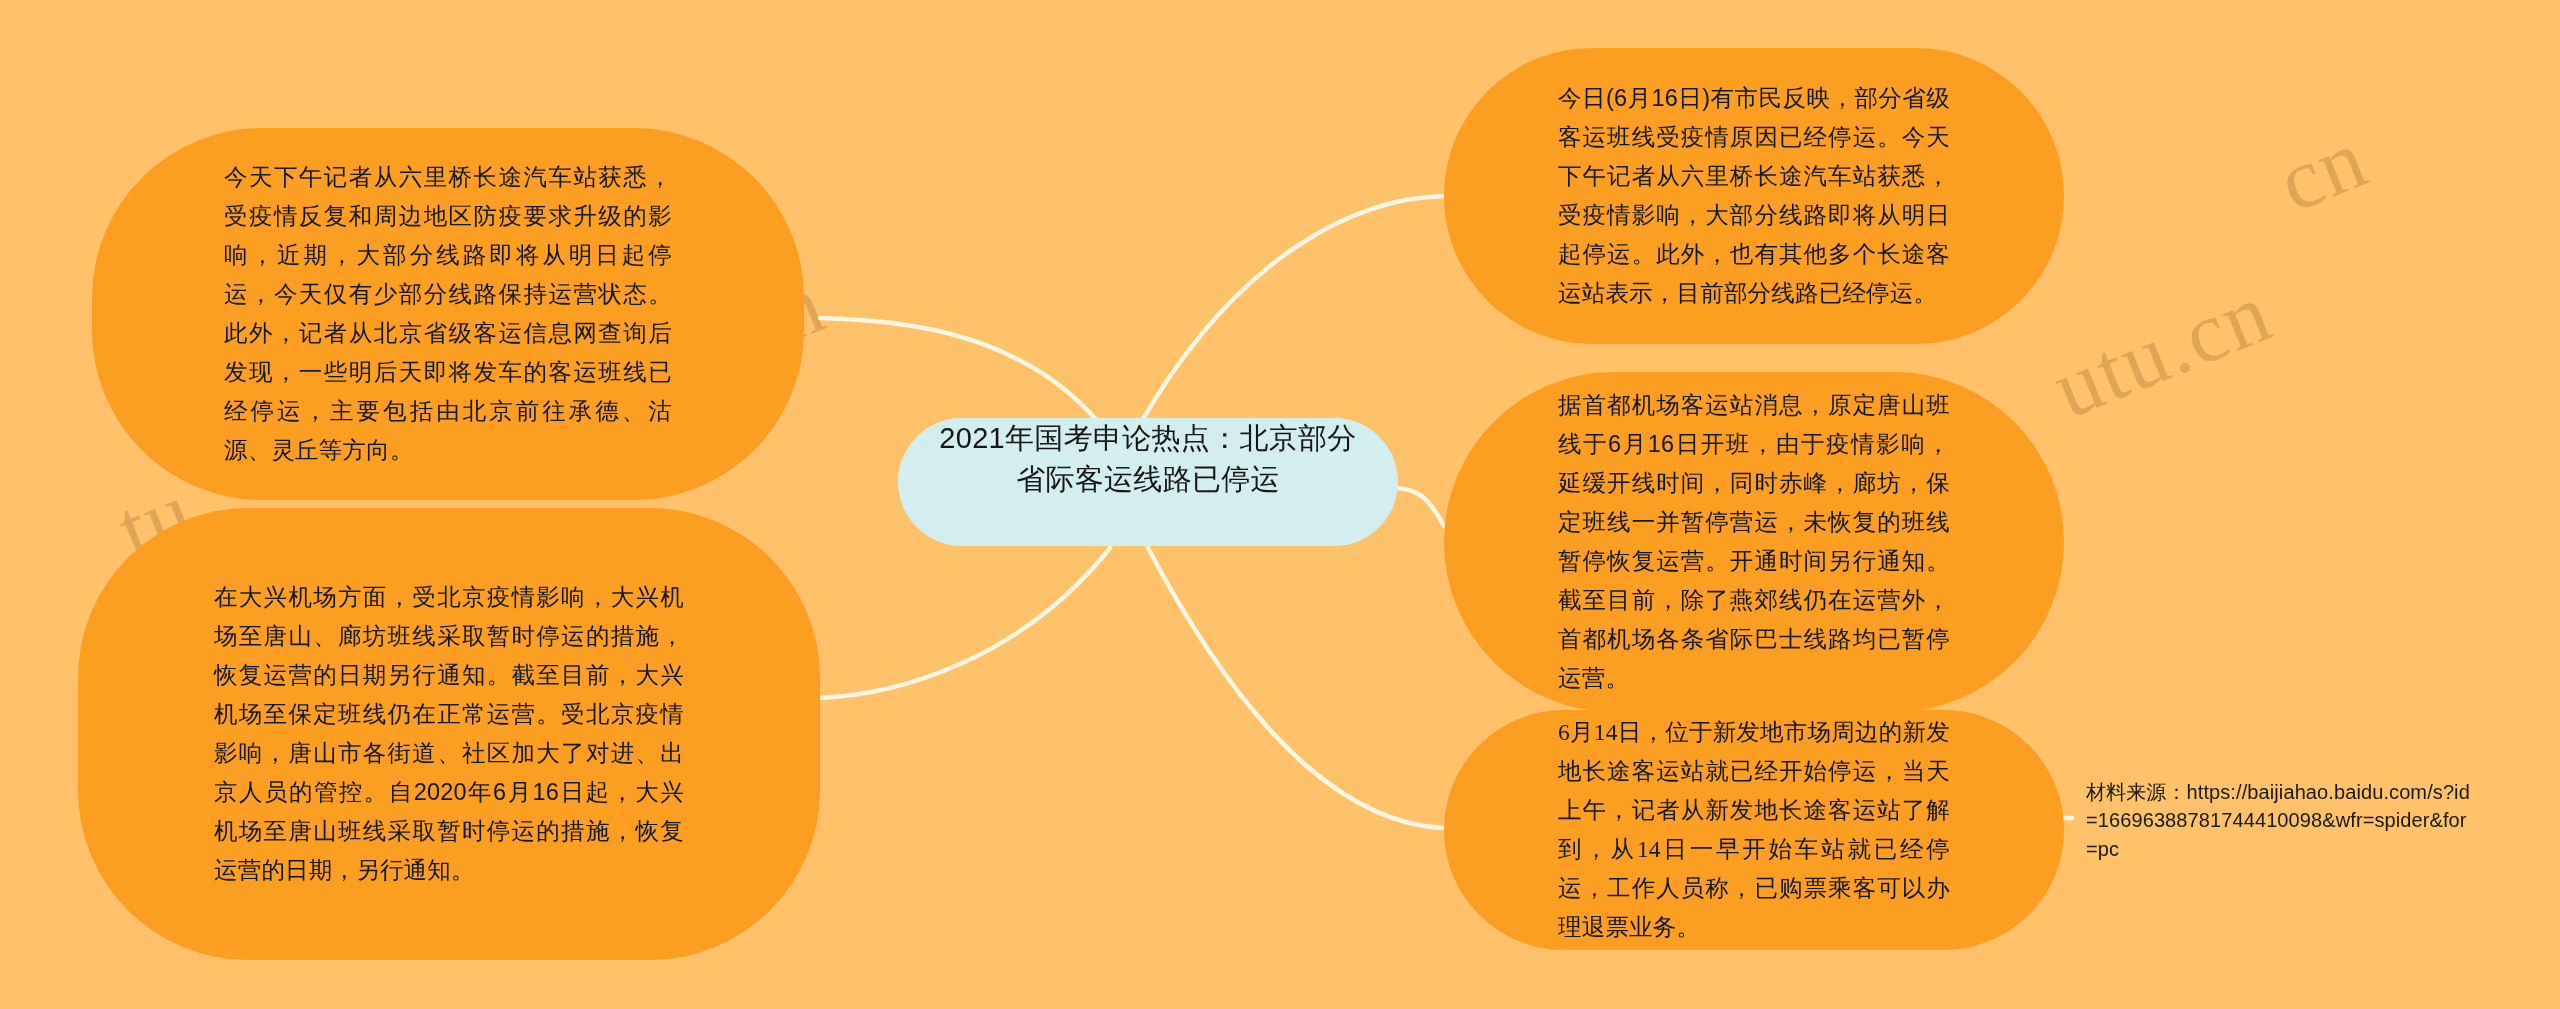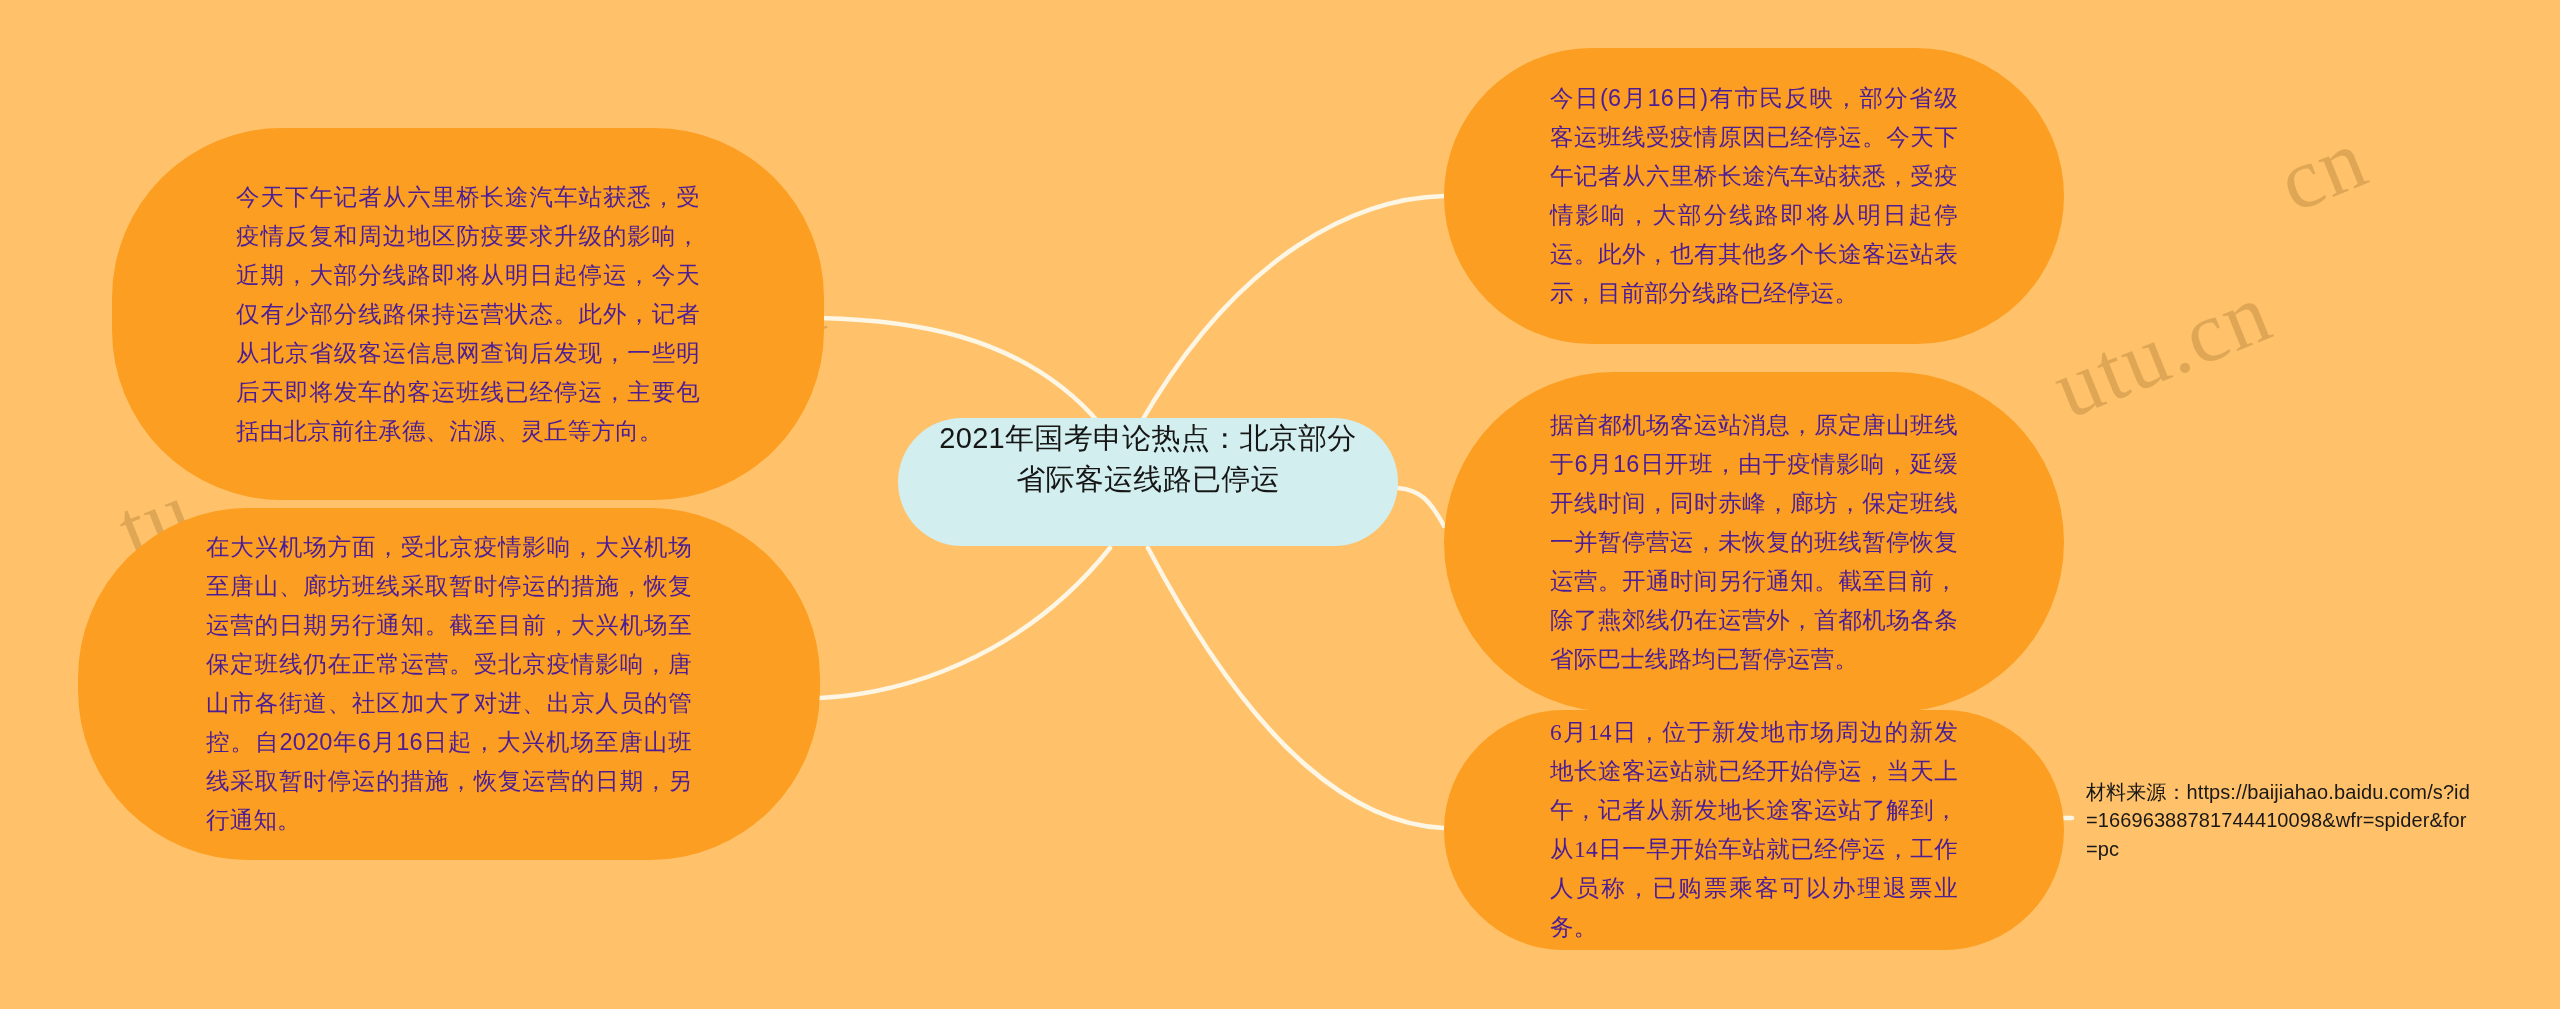--- a/index.html
+++ b/index.html
@@ -48,33 +48,33 @@
   .bubble {
     position: absolute;
     background: #fb9e21;
     border-radius: 170px;
     box-sizing: border-box;
     display: flex;
     align-items: center;
     justify-content: center;
   }
   .bubble p {
-    margin: 8px;
-    color: #4c1d95;
+    margin: 16px;
+    color: #0f172a;
     font-size: 23.5px;
     line-height: 1.66;
     text-align: justify;
     text-align-last: left;
     word-break: break-all;
     letter-spacing: 0.2px;
   }
 
   
-  #node-l1 { left: 112px; top: 128px;  width: 712px; height: 372px; padding: 0 116px; }
-  #node-l2 { left: 78px;  top: 508px;  width: 742px; height: 352px; padding: 0 120px; }
+  #node-l1 { left: 92px; top: 128px;  width: 712px; height: 372px; padding: 0 116px; }
+  #node-l2 { left: 78px;  top: 508px;  width: 742px; height: 452px; padding: 0 120px; }
 
   
   #node-r1 { left: 1444px; top: 48px;  width: 620px; height: 296px; padding: 0 98px; }
   #node-r2 { left: 1444px; top: 372px; width: 620px; height: 340px; padding: 0 98px; align-items: center; }
   #node-r3 { left: 1444px; top: 710px; width: 620px; height: 240px; padding: 0 98px; font-family: Liberation Serif, serif; }
 
   
   #node-center {
     position: absolute;
     left: 898px;

